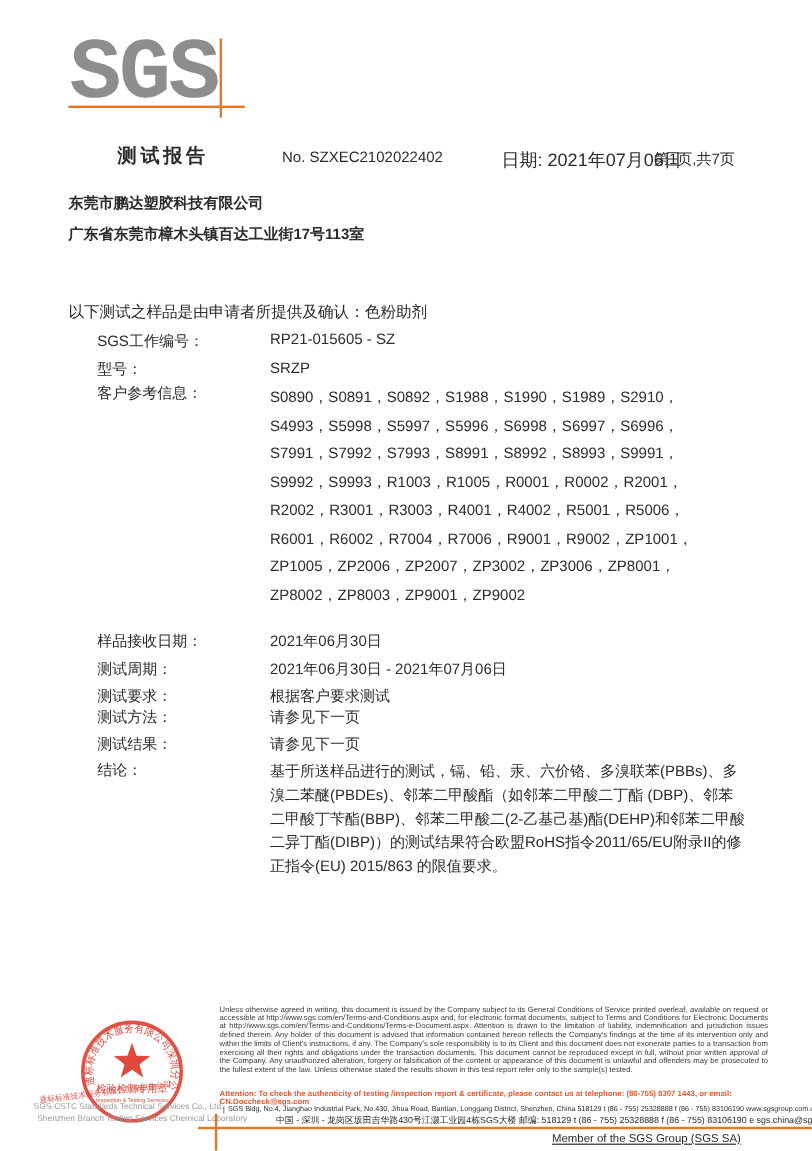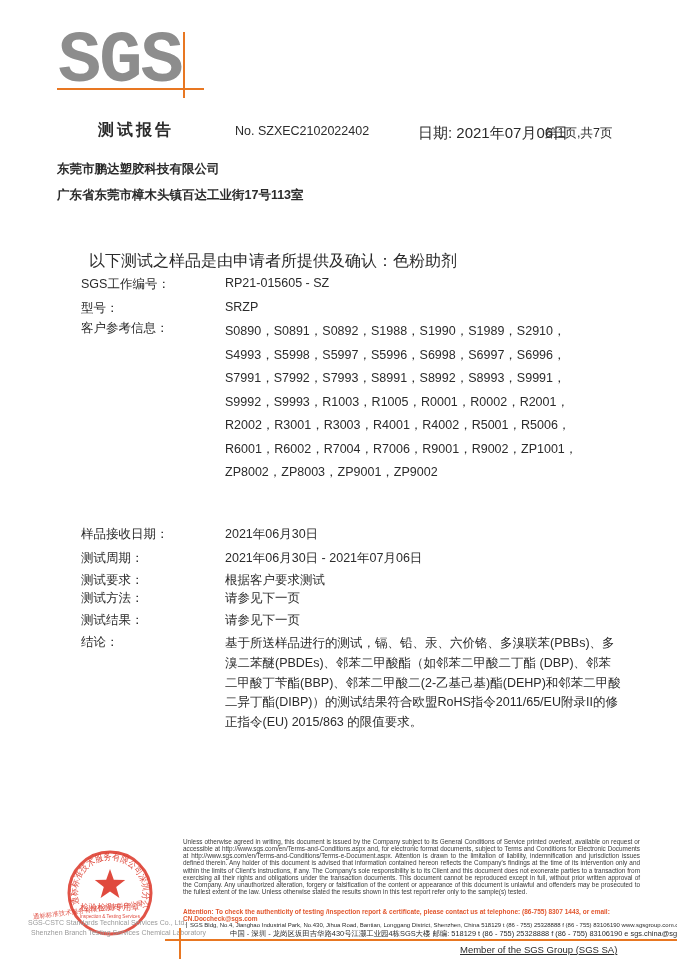--- a/index.html
+++ b/index.html
@@ -18,21 +18,21 @@
   
   .doc-title{left:57px;top:120px;font-size:16px;font-weight:700;letter-spacing:3px;margin-left:41px;}
   .report-no{left:235px;top:124px;font-size:12.5px;text-align:right;}
   .report-date{left:418px;top:124px;font-size:15px;}
   .page-no{left:545px;top:125px;font-size:12.5px;}
 
   
   .company-name{left:57px;top:161px;font-size:12.5px;font-weight:600;}
   .company-addr{left:57px;top:187px;font-size:12.5px;font-weight:600;}
 
-  .intro{left:57px;top:251px;font-size:16px;margin-left:32px;}
+  .intro{left:57px;top:251px;font-size:13px;}
 
   
   .frow{position:absolute;left:57px;font-size:12.5px;}
   .frow .lbl{position:absolute;left:0;top:0;white-space:nowrap;margin-left:24px;}
   .frow .val{position:absolute;left:168px;top:0;white-space:nowrap;}
   .frow .val-block{position:absolute;left:168px;top:0;width:397px;white-space:normal;
     line-height:19.8px;}
   .ref-line{height:23.5px;line-height:23.5px;white-space:nowrap;}
 
   
@@ -83,20 +83,21 @@
 
 <div class="frow" style="top:320px;">
   <span class="lbl">客户参考信息：</span>
   <span class="val-block">
     <div class="ref-line">S0890，S0891，S0892，S1988，S1990，S1989，S2910，</div>
     <div class="ref-line">S4993，S5998，S5997，S5996，S6998，S6997，S6996，</div>
     <div class="ref-line">S7991，S7992，S7993，S8991，S8992，S8993，S9991，</div>
     <div class="ref-line">S9992，S9993，R1003，R1005，R0001，R0002，R2001，</div>
     <div class="ref-line">R2002，R3001，R3003，R4001，R4002，R5001，R5006，</div>
     <div class="ref-line">R6001，R6002，R7004，R7006，R9001，R9002，ZP1001，</div>
+    <div class="ref-line">ZP1005，ZP2006，ZP2007，ZP3002，ZP3006，ZP8001，</div>
     <div class="ref-line">ZP8002，ZP8003，ZP9001，ZP9002</div>
   </span>
 </div>
 
 <div class="frow" style="top:526px;">
   <span class="lbl">样品接收日期：</span>
   <span class="val">2021年06月30日</span>
 </div>
 
 <div class="frow" style="top:550px;">

